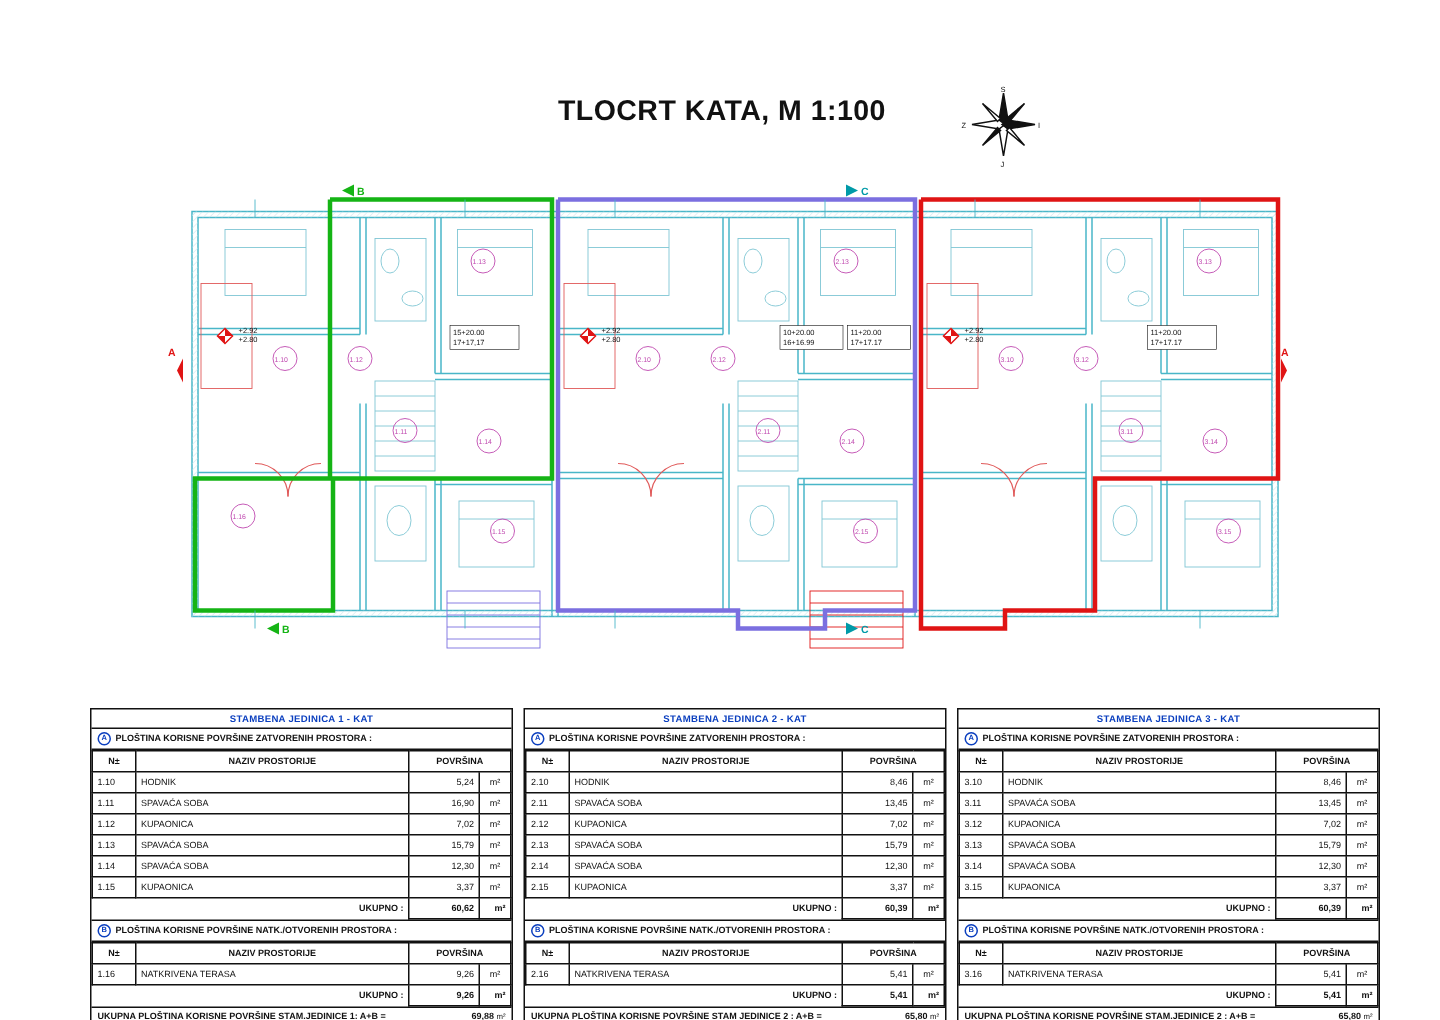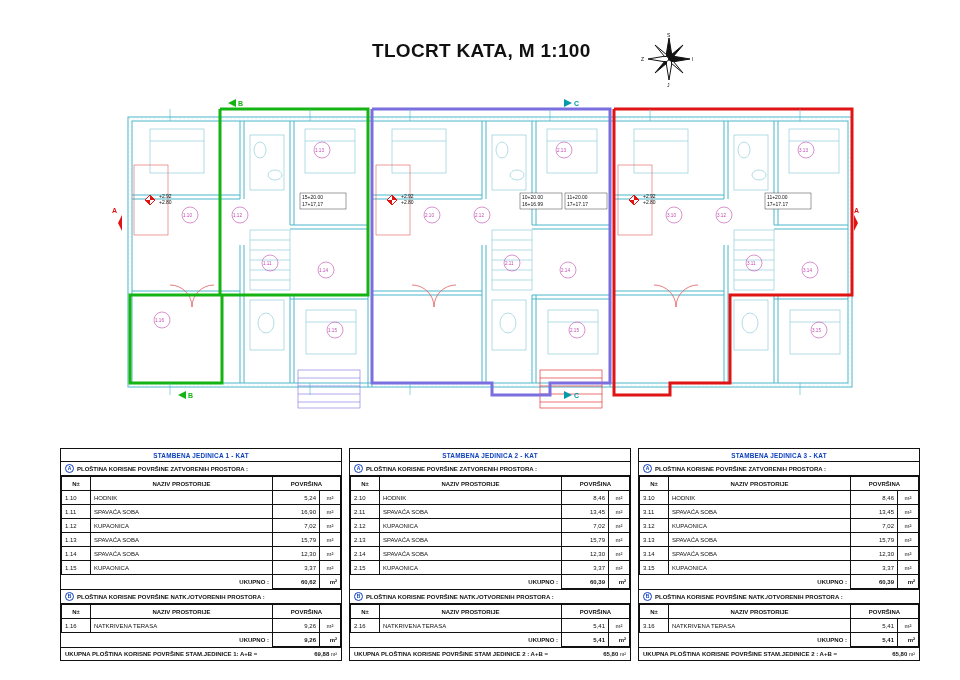--- a/index.html
+++ b/index.html
@@ -1,21 +1,21 @@
 <!DOCTYPE html>
 <html><head>
 <meta charset="utf-8">
 <style>
   html,body{margin:0;padding:0;}
   body{
     width:960px;height:680px;background:#ffffff;
     font-family:"Liberation Sans", sans-serif;
     color:#111;overflow:hidden;position:relative;
   }
-  .page{position:absolute;inset:0;}
+  .page{position:absolute;inset:0;margin-top:24px;}
 
   
   .title{
     position:absolute;left:372px;top:40px;
     font-size:19px;font-weight:bold;letter-spacing:.3px;color:#111;
   }
 
   
   .north{position:absolute;left:640px;top:30px;width:58px;height:58px;}
 

